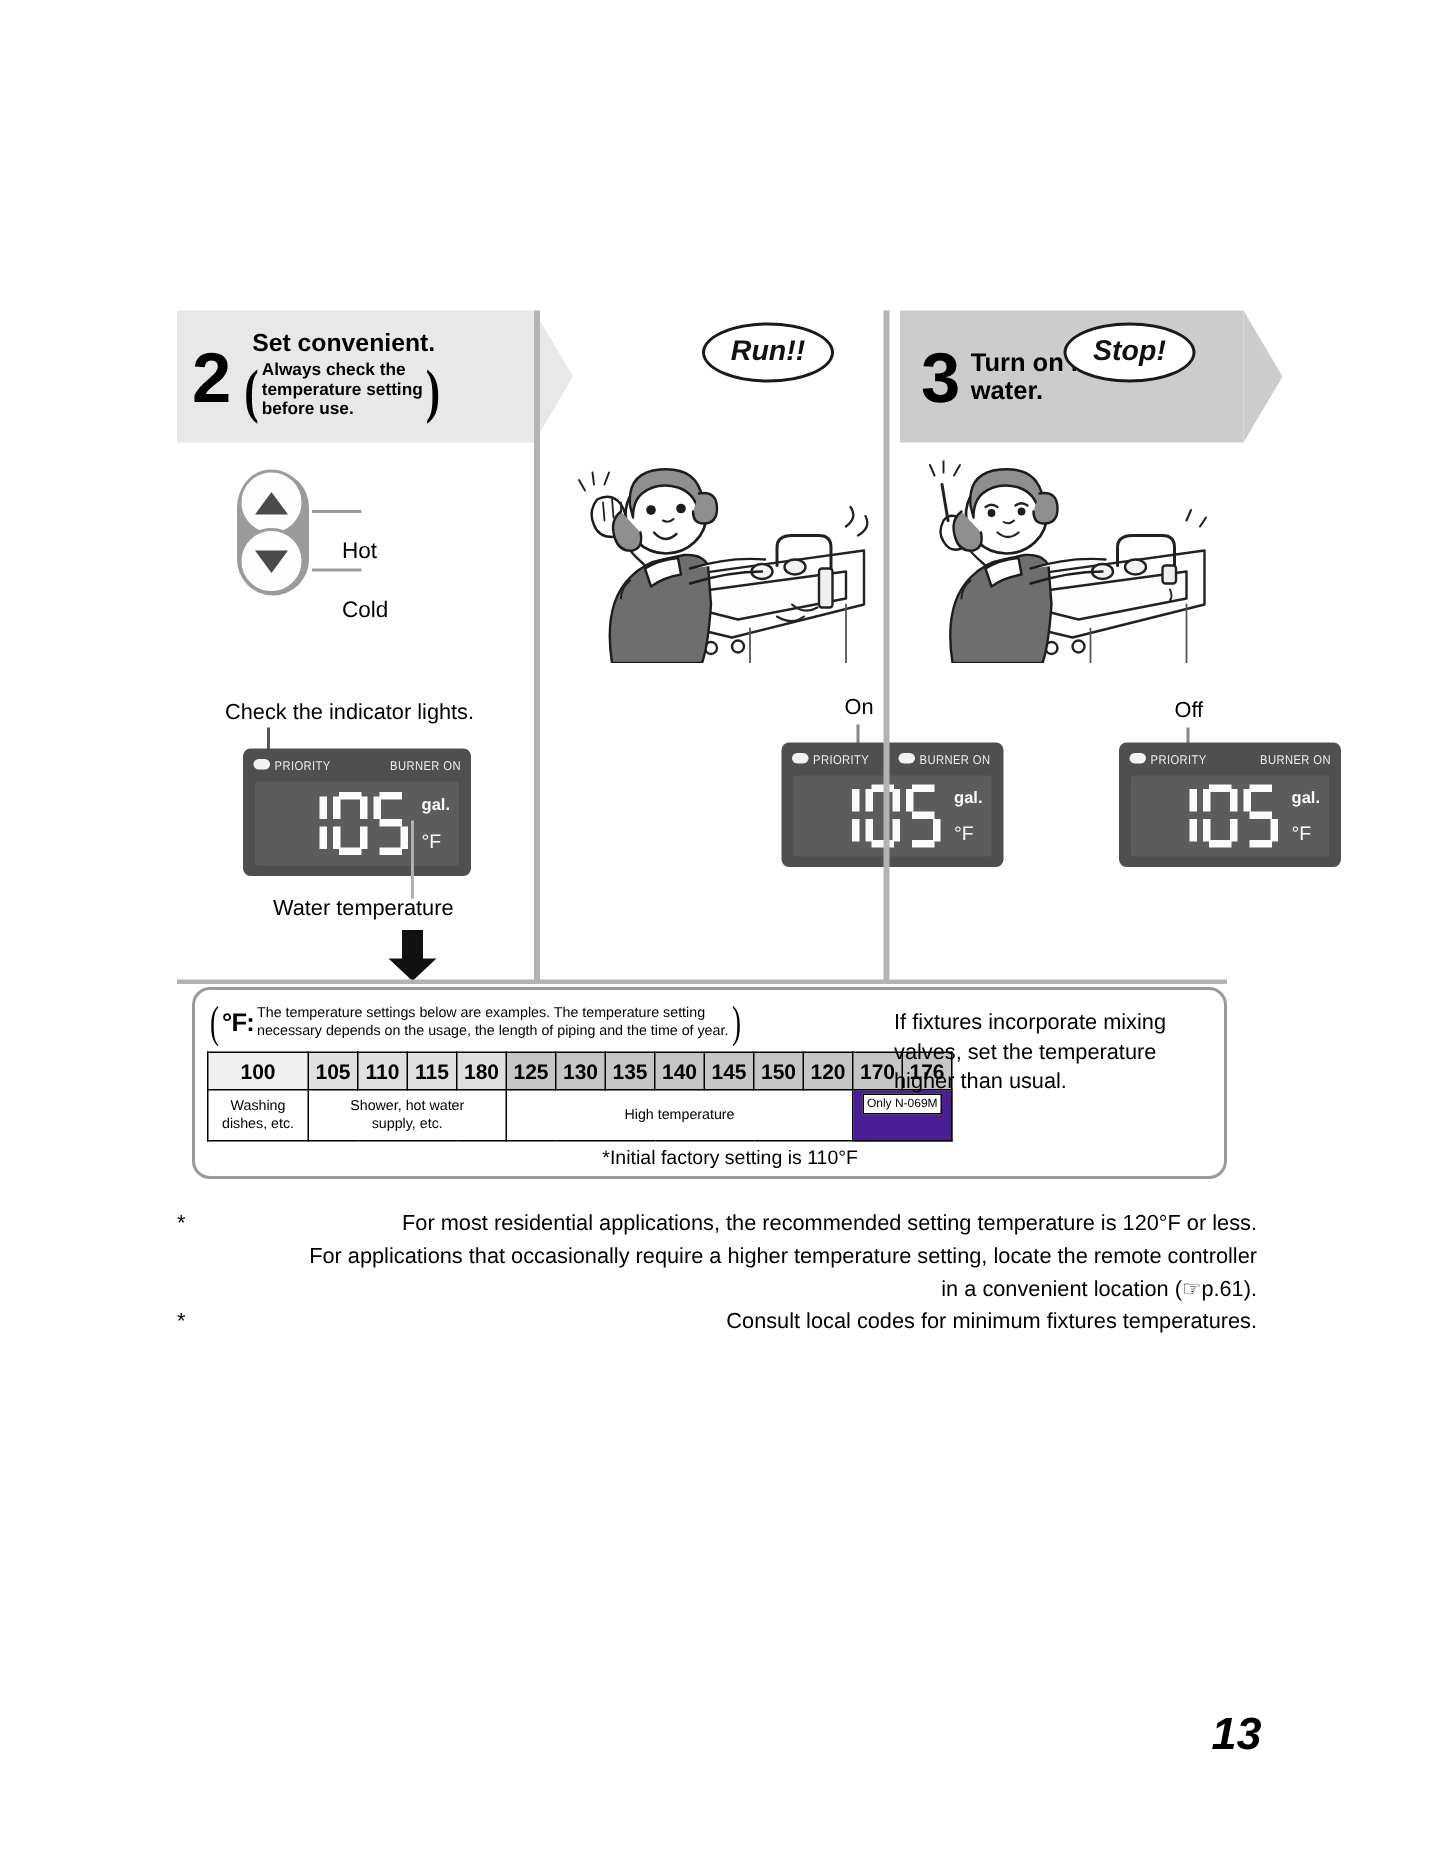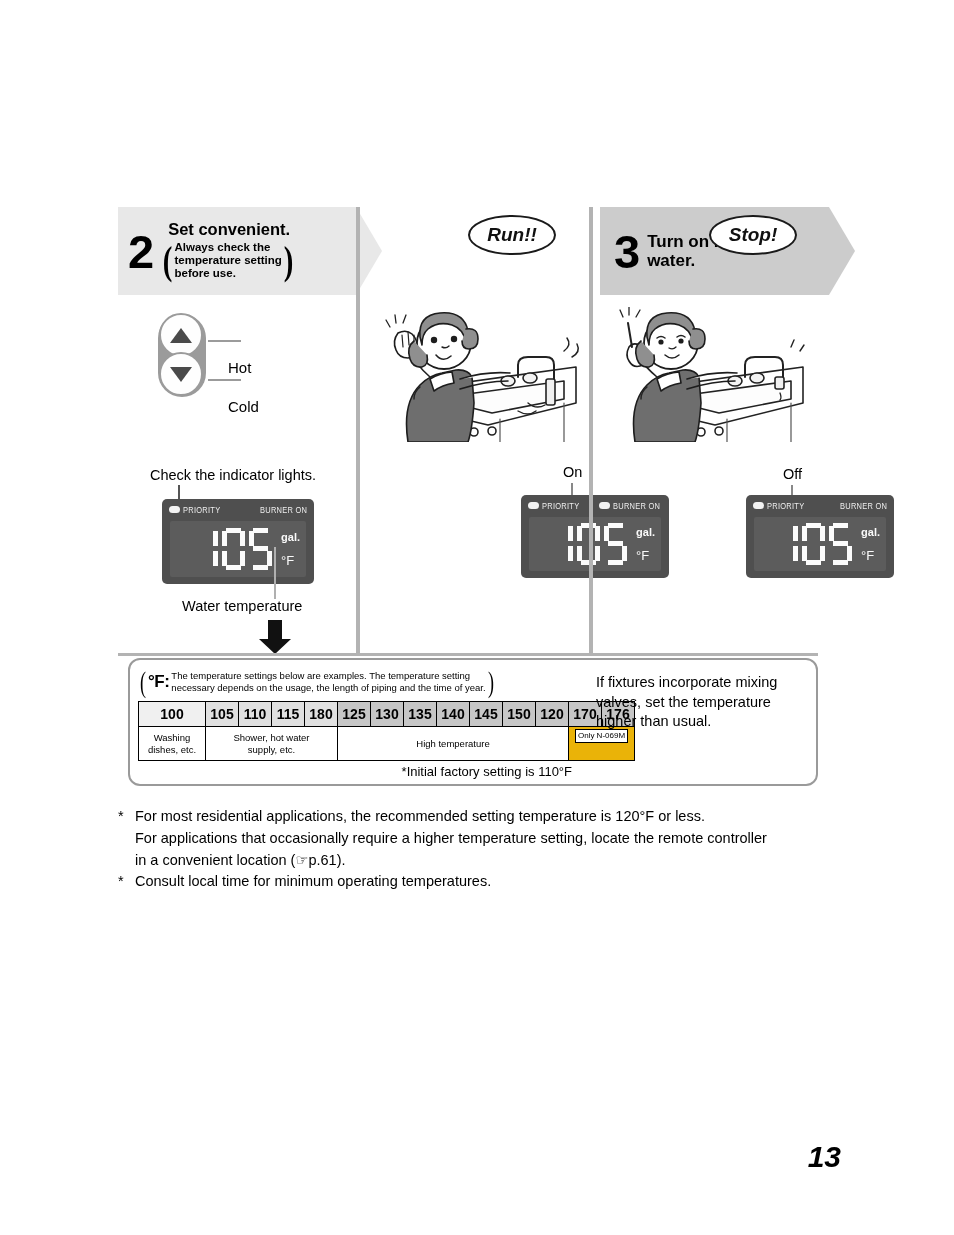--- a/index.html
+++ b/index.html
@@ -434,21 +434,21 @@
     border: 1px solid #000;
     font-size: 8px;
     display: inline-block;
     padding: 1px 2px;
     background: #fff;
     white-space: nowrap;
   }
   td.badge-cell {
     vertical-align: top !important;
     padding-top: 2px !important;
-    background: #eab308;
+    background: #4c1d95;
   }
   #initial-setting {
     text-align: right;
     font-size: 13px;
     margin-top: 3px;
     width: 434px;
   }
 
   #note-right {
     position: absolute;
@@ -463,21 +463,21 @@
   #footnotes {
     position: absolute;
     left: 118px;
     top: 806px;
     width: 720px;
     font-size: 14.5px;
     line-height: 1.5;
   }
   .fn-row { display: flex; }
   .fn-star { width: 17px; flex: none; }
-  .fn-text { flex: 1; }
+  .fn-text { flex: 1; text-align: right; }
 
   
   #page-number {
     position: absolute;
     right: 113px;
     top: 1140px;
     font-size: 30px;
     font-style: italic;
     font-weight: bold;
     font-family: "Liberation Sans", sans-serif;
@@ -827,17 +827,17 @@
   <div id="note-right">If fixtures incorporate mixing valves, set the temperature higher than usual.</div>
 </div>
 
 <div id="footnotes">
     <div class="fn-row">
       <div class="fn-star">*</div>
       <div class="fn-text">For most residential applications, the recommended setting temperature is 120°F or less.<br>For applications that occasionally require a higher temperature setting, locate the remote controller<br>in a convenient location (☞p.61).</div>
     </div>
     <div class="fn-row">
       <div class="fn-star">*</div>
-      <div class="fn-text">Consult local time for minimum operating temperatures.</div>
+      <div class="fn-text">Consult local codes for minimum fixtures temperatures.</div>
     </div>
   </div>
 
 <div id="page-number">13</div>
 
 </body></html>

